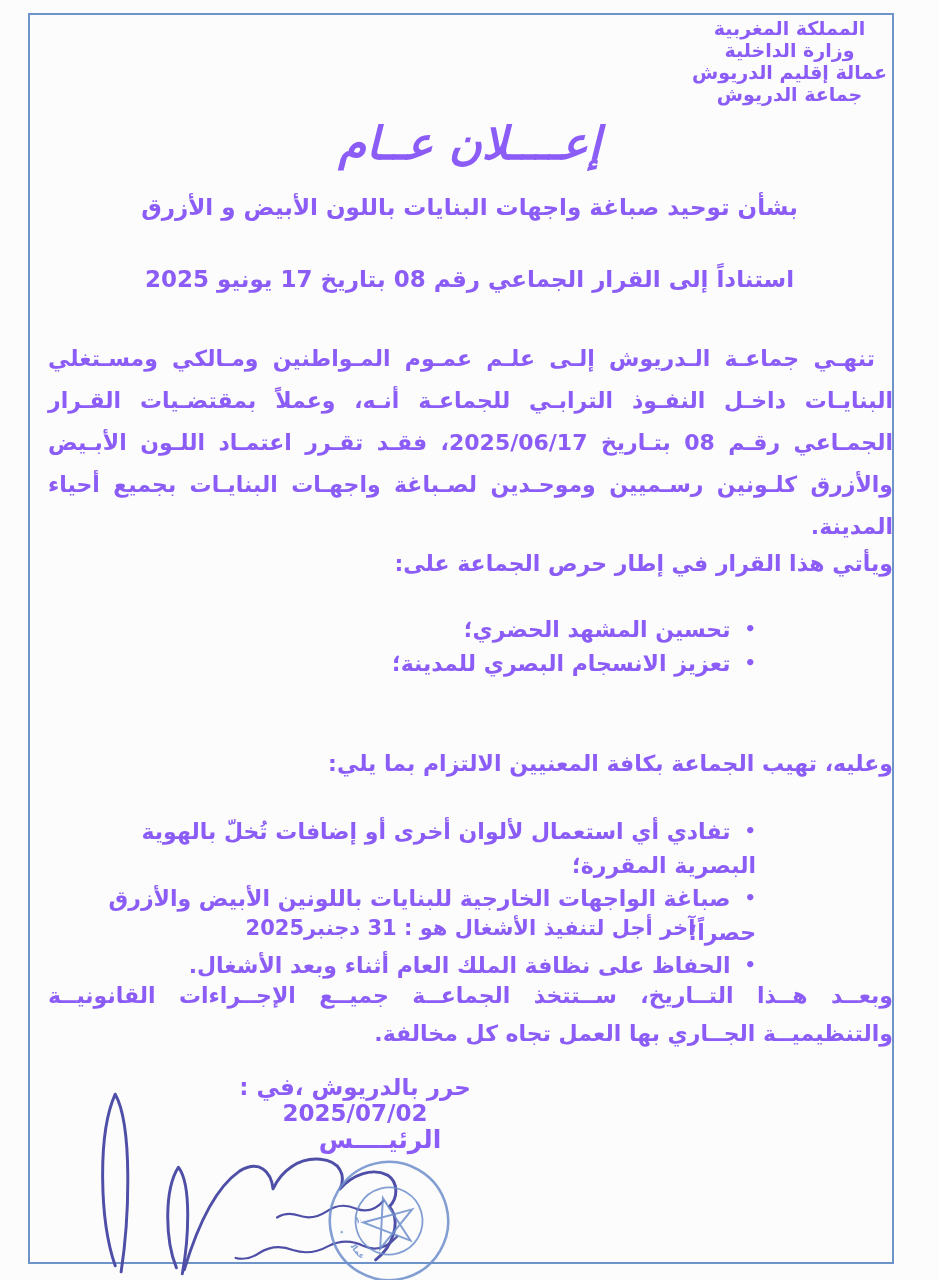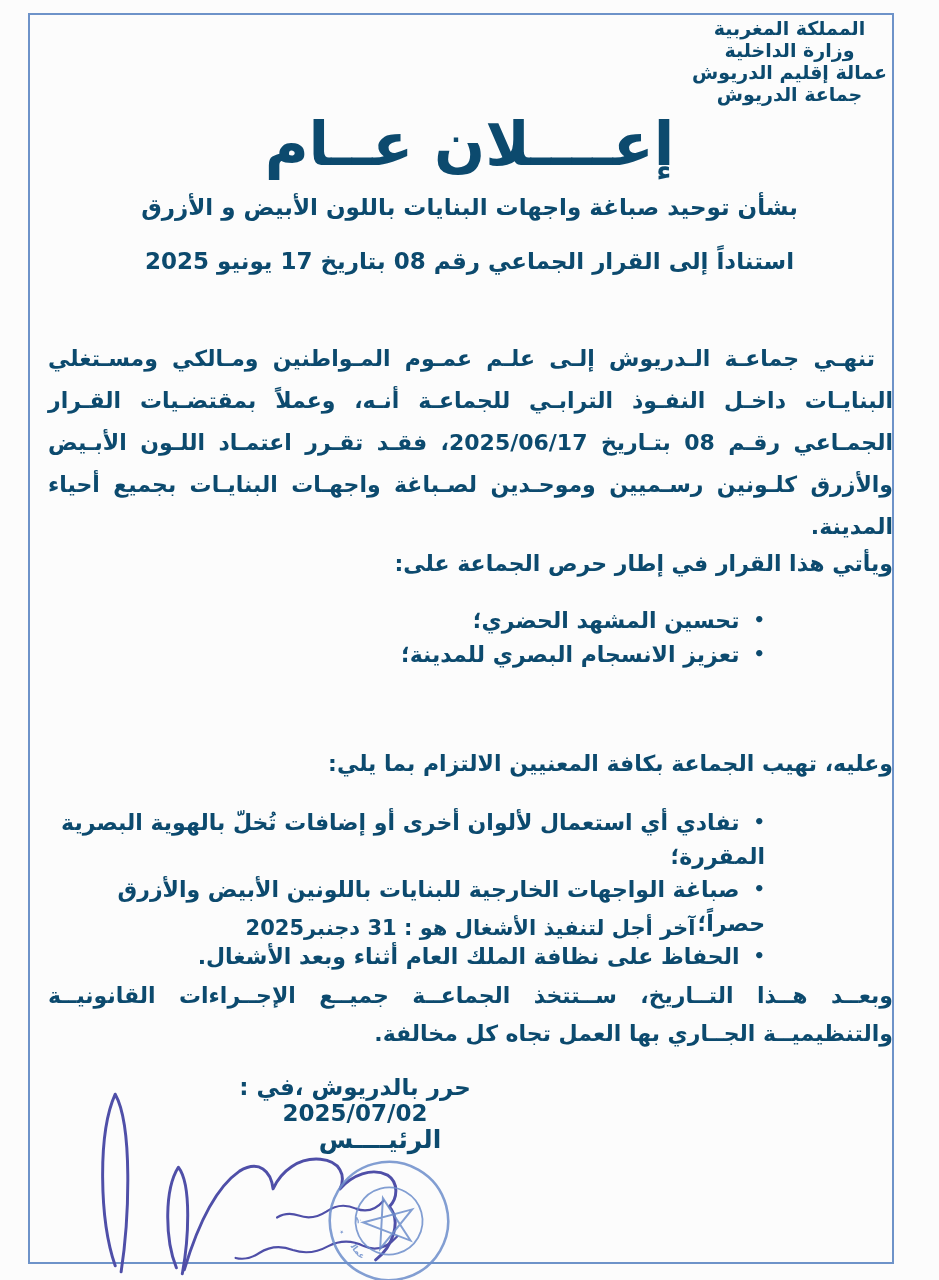--- a/index.html
+++ b/index.html
@@ -1,39 +1,39 @@
 <!DOCTYPE html>
 <html lang="ar"><head>
 <meta charset="utf-8">
 <style>
   html,body{margin:0;padding:0;background:#e8e8e8;}
   .page{
     position:relative;width:939px;height:1280px;background:#fcfcfc;
     overflow:hidden;margin:0 auto;
     font-family:"DejaVu Sans",sans-serif;
-    color:#0c4a6e;font-weight:bold;direction:rtl;
+    color:#8b5cf6;font-weight:bold;direction:rtl;
   }
   .border-frame{
     position:absolute;left:28px;top:13px;width:862px;height:1247px;
     border:2px solid #6e93c9;pointer-events:none;
   }
   .header-block{
     position:absolute;top:17px;right:52px;text-align:center;
     font-size:19px;line-height:22px;
   }
   .doc-title{
     position:absolute;top:118px;left:0;width:100%;text-align:center;
-    font-size:60px;line-height:52px;
+    font-size:45px;line-height:52px;font-style:italic;
   }
   .doc-subtitle-1{position:absolute;top:194px;left:0;width:100%;text-align:center;font-size:23px;}
-  .doc-subtitle-2{position:absolute;top:248px;left:0;width:100%;text-align:center;font-size:23px;}
+  .doc-subtitle-2{position:absolute;top:266px;left:0;width:100%;text-align:center;font-size:23px;}
   .content{position:absolute;left:48px;width:845px;font-size:22px;}
   .p1{top:338px;line-height:42px;text-align:justify;text-indent:18px;}
   .intro1{top:551px;}
-  .list{list-style:none;margin:8px;padding:0 120px 0 0;}
+  .list{list-style:none;margin:17px;padding:0 120px 0 0;}
   .list-wrap1{position:absolute;top:596px;}
   .list-wrap2{position:absolute;top:798px;}
   .list li{line-height:33px;}
   .bullet{display:inline-block;margin-left:14px;transform:translateY(-2px);font-size:18px;}
   .intro2{top:751px;}
   .deadline{top:916px;font-size:21px;text-align:center;}
   .p2{top:977px;line-height:38px;text-align:justify;}
   .dateline{position:absolute;left:175px;top:1074px;width:360px;text-align:center;font-size:23px;}
   .president{position:absolute;left:300px;top:1125px;width:160px;text-align:center;font-size:25px;letter-spacing:1px;}
   .sig-svg{position:absolute;left:58px;top:1082px;}

